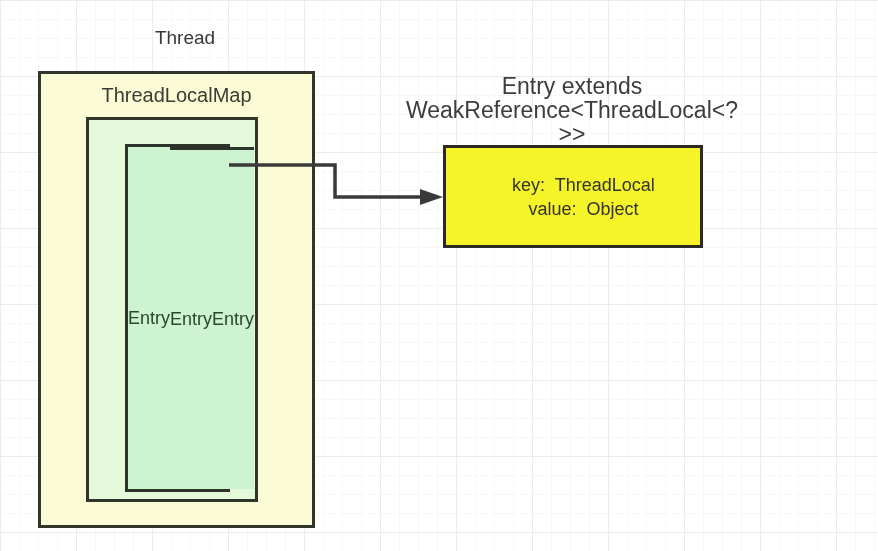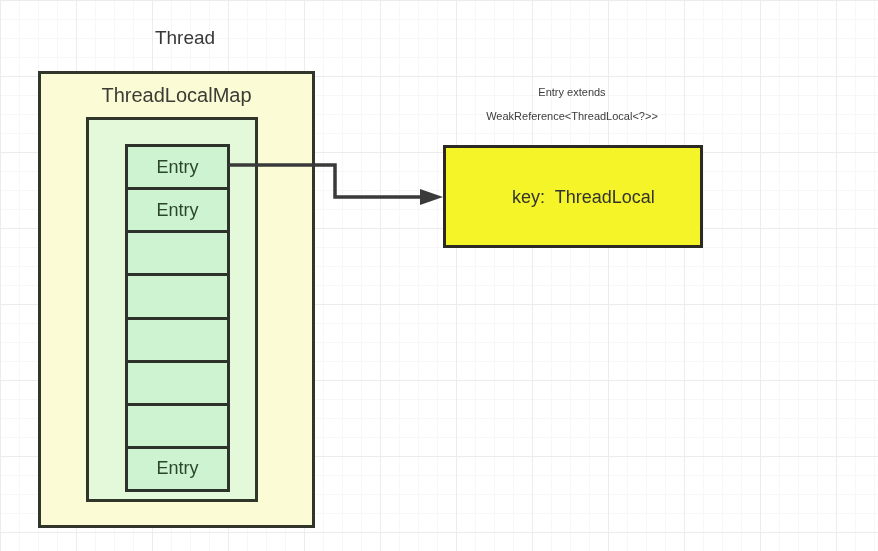--- a/index.html
+++ b/index.html
@@ -36,33 +36,33 @@
   .inner-box{
     position:absolute;left:86px;top:117px;width:172px;height:385px;
     box-sizing:border-box;
     background:#e4f8da;
     border:3px solid #31362b;
   }
   .entry-stack{
     position:absolute;left:125px;top:144px;width:105px;height:348px;
     box-sizing:border-box;
     border:3px solid #2d332a;
-    display:flex;flex-direction:column;
+    display:flex;flex-direction:row;
   }
   .entry-cell{
     flex:1;
     background:#cdf3d1;
     display:flex;align-items:center;justify-content:center;
     font-size:18px;color:#2a472a;
   }
   .entry-cell:not(:first-child){border-top:3px solid #2d332a;}
   .arrow-svg{position:absolute;left:228px;top:148px;}
   .entry-note{
-    position:absolute;left:398px;top:80px;width:348px;
-    text-align:center;font-size:11px;line-height:24px;color:#3c3c3c;
+    position:absolute;left:398px;top:74px;width:348px;
+    text-align:center;font-size:23px;line-height:24px;color:#3c3c3c;
     white-space:pre-line;
   }
   .detail-box{
     position:absolute;left:443px;top:145px;width:260px;height:103px;
     box-sizing:border-box;
     background:#f4f428;
     border:3px solid #2b2b23;
     display:flex;flex-direction:column;align-items:center;justify-content:center;
     font-size:18px;line-height:24px;color:#333330;
   }
@@ -95,15 +95,16 @@
   <svg class="arrow-svg" width="220" height="64" viewBox="0 0 220 64" aria-hidden="true">
     <path d="M1,17 L107,17 L107,49 L193,49" fill="none" stroke="#3a3a3a" stroke-width="3.5"></path>
     <polygon points="192,41 215,49 192,57" fill="#3a3a3a"></polygon>
   </svg>
 
   <div class="entry-note">Entry extends
 WeakReference&lt;ThreadLocal&lt;?&gt;&gt;</div>
 
   <div class="detail-box">
     <div class="detail-line">key:  ThreadLocal</div>
+    <div class="detail-line">value:  Object</div>
   </div>
 
 </div>
 
 </body></html>

